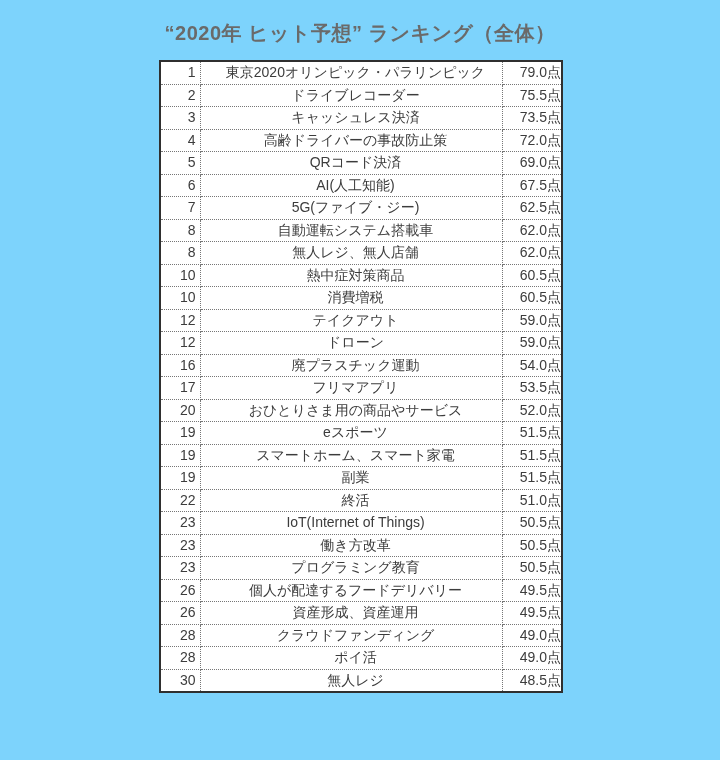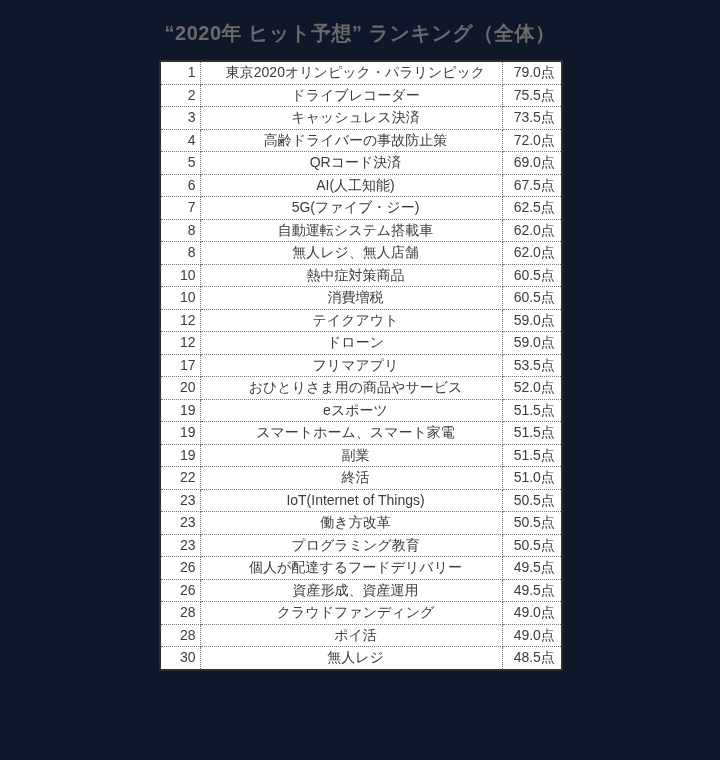--- a/index.html
+++ b/index.html
@@ -4,21 +4,21 @@
 <style>
   * { margin: 0; padding: 0; box-sizing: border-box; }
   html, body {
     width: 720px; height: 760px;
     background: #ffffff;
     font-family: "Liberation Sans", "DejaVu Sans", sans-serif;
   }
   .page {
     position: relative;
     width: 720px; height: 760px;
-    background: #0f172a;
+    background: #7dd3fc;
     overflow: hidden;
   }
   .title {
     position: absolute;
     top: 20px; left: 0;
     width: 720px;
     text-align: center;
     font-size: 20px;
     font-weight: bold;
     color: #6a6a6a;
@@ -40,21 +40,21 @@
     border: 1px dotted #767676;
     height: 21.5px;
     line-height: 21.5px;
     font-size: 14px;
     color: #3c3c3c;
     white-space: nowrap;
     overflow: hidden;
   }
   td.rank  { text-align: right; padding-right: 4px; }
   td.item  { text-align: center;  padding-left: 9px; }
-  td.score { text-align: center;  padding-left: 5px; }
+  td.score { text-align: right;  padding-left: 5px; }
 </style>
 </head>
 <body>
 
 <div class="page">
   <div class="title">“2020年 ヒット予想” ランキング（全体）</div>
 
   <table class="ranking-table">
     <colgroup>
       <col class="col-rank">
@@ -121,20 +121,25 @@
           <td class="rank">12</td>
           <td class="item">テイクアウト</td>
           <td class="score">59.0点</td>
         </tr>
         <tr>
           <td class="rank">12</td>
           <td class="item">ドローン</td>
           <td class="score">59.0点</td>
         </tr>
         <tr>
+          <td class="rank">16</td>
+          <td class="item">廃プラスチック運動</td>
+          <td class="score">54.0点</td>
+        </tr>
+        <tr>
           <td class="rank">17</td>
           <td class="item">フリマアプリ</td>
           <td class="score">53.5点</td>
         </tr>
         <tr>
           <td class="rank">20</td>
           <td class="item">おひとりさま用の商品やサービス</td>
           <td class="score">52.0点</td>
         </tr>
         <tr>

